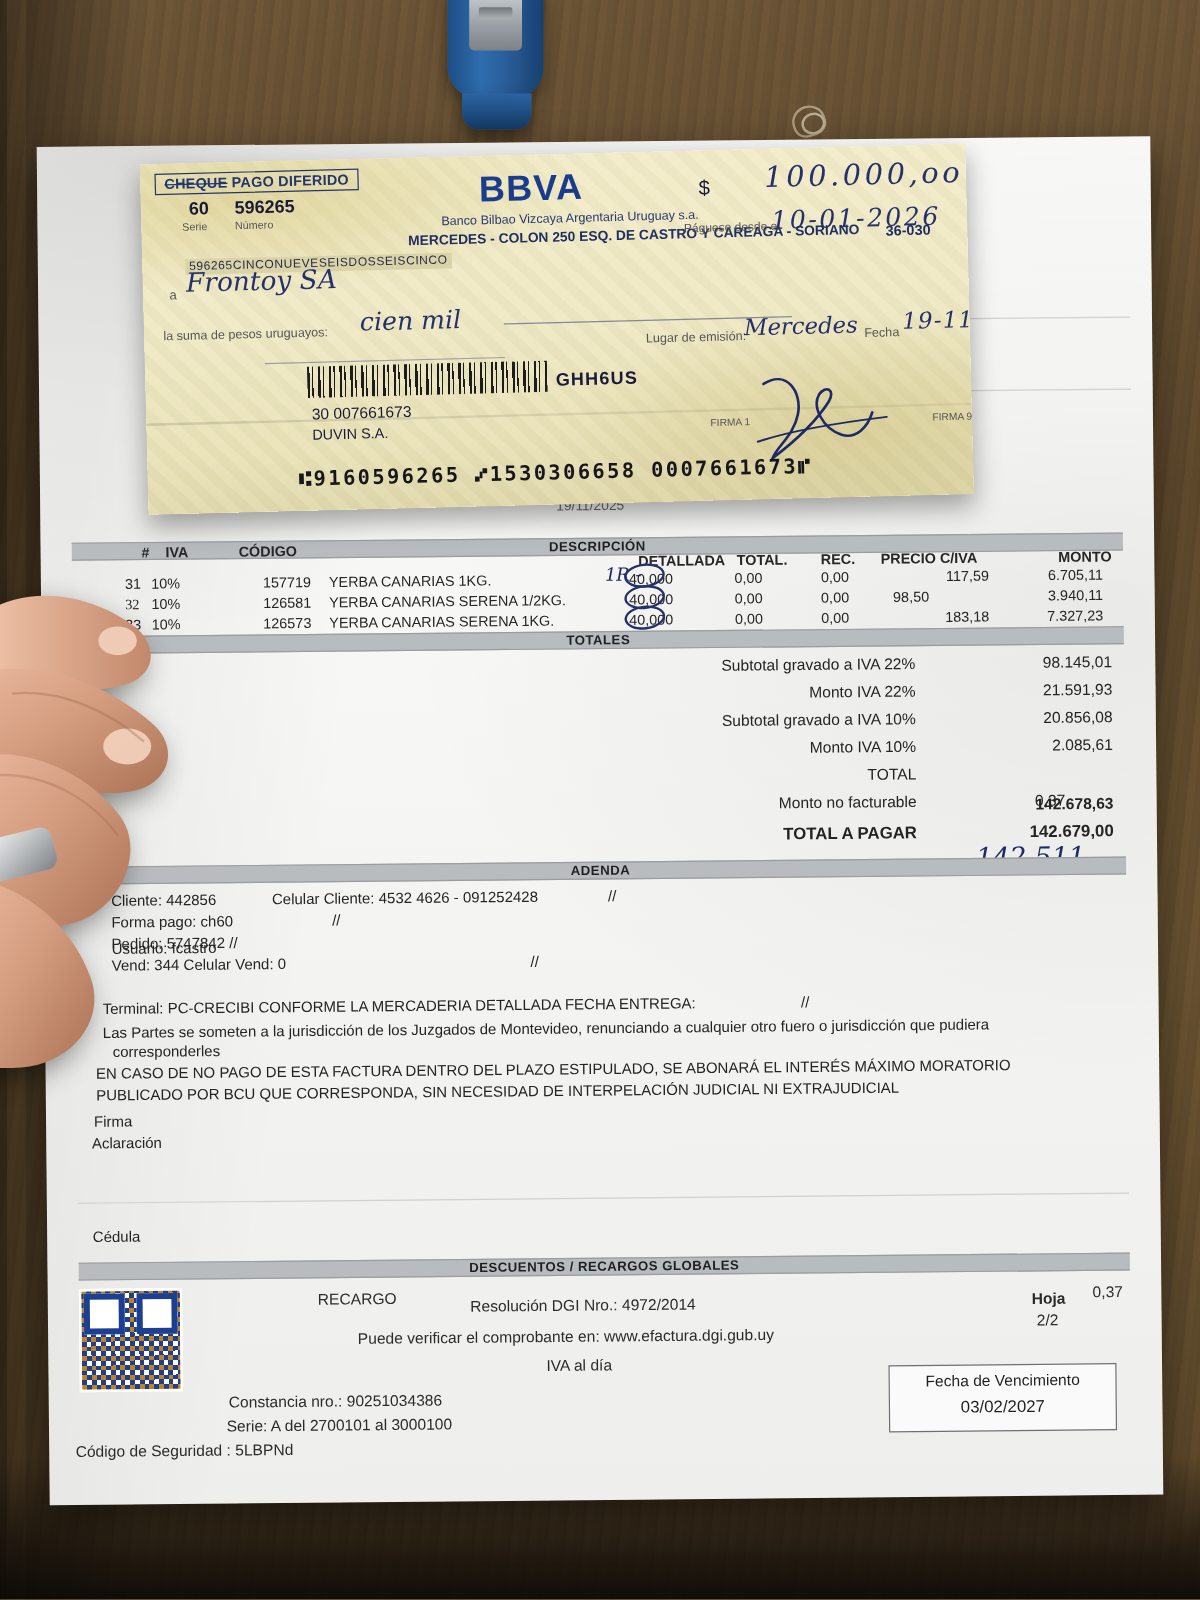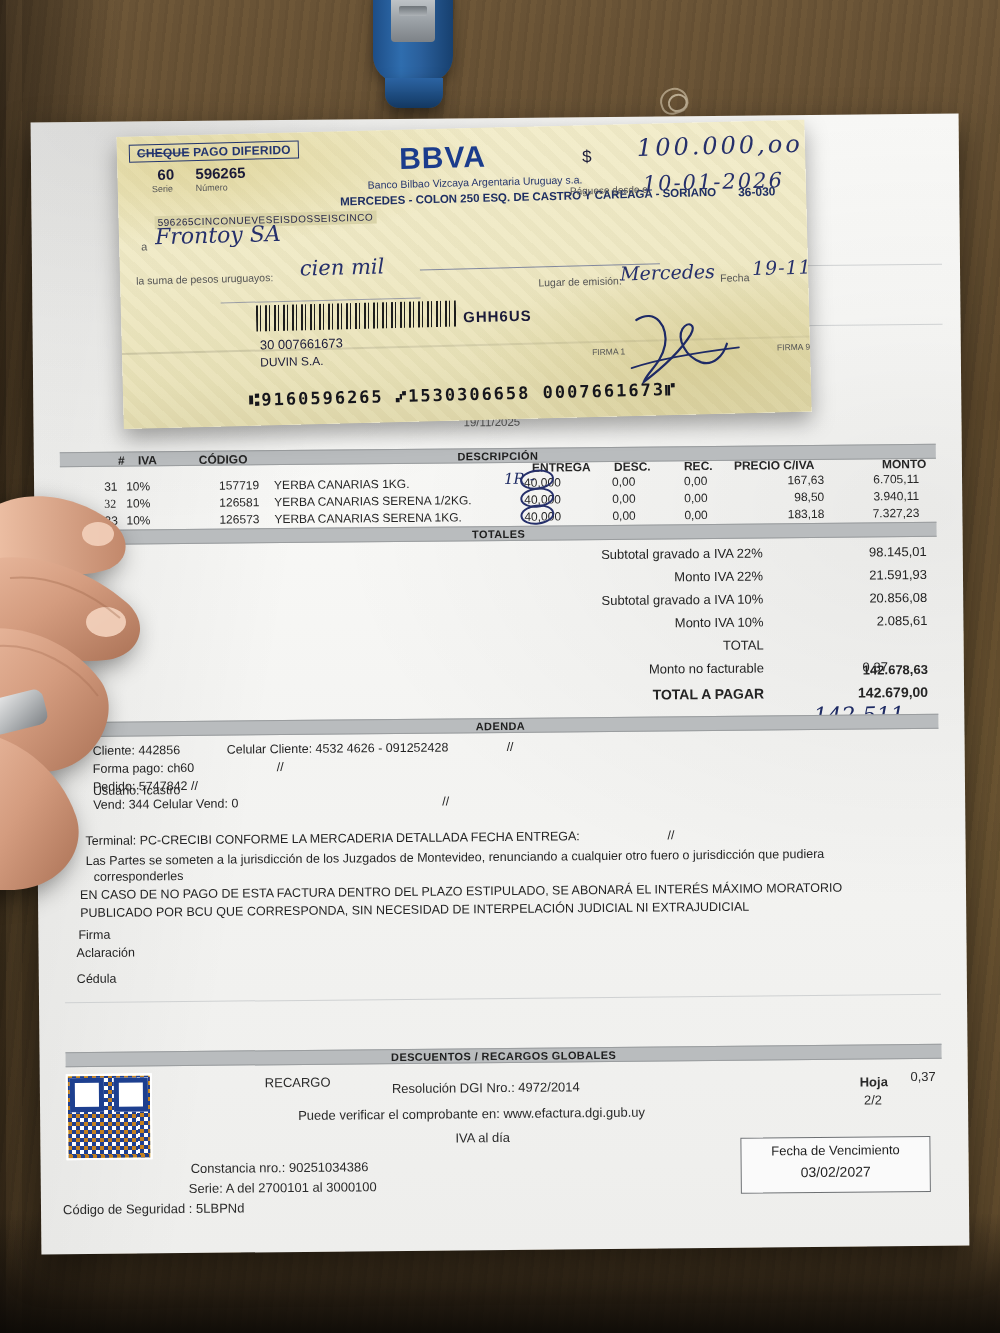--- a/index.html
+++ b/index.html
@@ -240,49 +240,49 @@
     <div class="rule" style="left:760px; top:210px; width:150px;"></div>
     <div class="t faded sm" style="left:345px; top:290px;">UY</div>
     <div class="t faded sm" style="left:430px; top:298px;">19/11/2025</div>
 
     <div class="bar" style="left:26px; right:26px; top:330px;">
       <span>DESCRIPCIÓN</span>
     </div>
     <div class="cell" style="left:84px; top:332px; font-weight:bold;">#</div>
     <div class="cell" style="left:104px; top:332px; font-weight:bold;">IVA</div>
     <div class="cell" style="left:165px; top:332px; font-weight:bold;">CÓDIGO</div>
-    <div class="cell" style="left:498px; top:343px; font-weight:bold;">ENTREGA</div>
-    <div class="cell" style="left:580px; top:343px; font-weight:bold;">DESC.</div>
+    <div class="cell" style="left:498px; top:343px; font-weight:bold;">DETALLADA</div>
+    <div class="cell" style="left:580px; top:343px; font-weight:bold;">TOTAL.</div>
     <div class="cell" style="left:650px; top:343px; font-weight:bold;">REC.</div>
     <div class="cell" style="left:700px; top:343px; font-weight:bold;">PRECIO C/IVA</div>
     <div class="cell" style="left:820px; top:343px; font-weight:bold;padding-left:28px;">MONTO</div>
 
     <div class="items">
 
       <div>
         <div class="cell" style="left:70px; top:358px;">31</div>
         <div class="cell" style="left:92px; top:358px;">10%</div>
         <div class="cell" style="left:185px; top:358px;">157719</div>
         <div class="cell" style="left:240px; top:358px;">YERBA CANARIAS 1KG.</div>
         <div class="cell" style="left:490px; top:358px;">40,000</div>
         <div class="cell" style="left:578px; top:358px;">0,00</div>
         <div class="cell" style="left:650px; top:358px;">0,00</div>
-        <div class="cell" style="left:710px; top:358px; width:80px; text-align:right;">167,63</div>
+        <div class="cell" style="left:710px; top:358px; width:80px; text-align:right;">117,59</div>
         <div class="cell" style="left:800px; top:358px; width:85px; text-align:right;">6.705,11</div>
       </div>
 
       <div>
         <div class="cell" style="left:70px; top:375px;font-family:Liberation Serif, serif;">32</div>
         <div class="cell" style="left:92px; top:375px;">10%</div>
         <div class="cell" style="left:185px; top:375px;">126581</div>
         <div class="cell" style="left:240px; top:375px;">YERBA CANARIAS SERENA 1/2KG.</div>
         <div class="cell" style="left:490px; top:375px;">40,000</div>
         <div class="cell" style="left:578px; top:375px;">0,00</div>
         <div class="cell" style="left:650px; top:375px;">0,00</div>
-        <div class="cell" style="left:710px; top:375px; width:80px; text-align:right;">98,50</div>
+        <div class="cell" style="left:710px; top:375px; width:80px; ">98,50</div>
         <div class="cell" style="left:800px; top:375px; width:85px; text-align:right;">3.940,11</div>
       </div>
 
       <div>
         <div class="cell" style="left:70px; top:392px;">33</div>
         <div class="cell" style="left:92px; top:392px;">10%</div>
         <div class="cell" style="left:185px; top:392px;">126573</div>
         <div class="cell" style="left:240px; top:392px;">YERBA CANARIAS SERENA 1KG.</div>
         <div class="cell" style="left:490px; top:392px;">40,000</div>
         <div class="cell" style="left:578px; top:392px;">0,00</div>
@@ -348,21 +348,21 @@
       <div class="ad" style="left:48px; top:712px;">Terminal: PC-CRECIBI CONFORME LA MERCADERIA DETALLADA FECHA ENTREGA:</div>
       <div class="ad" style="left:630px; top:712px;">//</div>
 
       <div class="ad" style="left:48px; top:732px;">Las Partes se someten a la jurisdicción de los Juzgados de Montevideo, renunciando a cualquier otro fuero o jurisdicción que pudiera</div>
       <div class="ad" style="left:56px; top:748px;">corresponderles</div>
       <div class="ad" style="left:42px; top:766px;">EN CASO DE NO PAGO DE ESTA FACTURA DENTRO DEL PLAZO ESTIPULADO, SE ABONARÁ EL INTERÉS MÁXIMO MORATORIO</div>
       <div class="ad" style="left:42px; top:784px;">PUBLICADO POR BCU QUE CORRESPONDA, SIN NECESIDAD DE INTERPELACIÓN JUDICIAL NI EXTRAJUDICIAL</div>
 
       <div class="ad" style="left:40px; top:806px;">Firma</div>
       <div class="ad" style="left:38px; top:824px;">Aclaración</div>
-      <div class="ad" style="left:38px; top:822px;margin-top:28px;">Cédula</div>
+      <div class="ad" style="left:38px; top:874px;margin-top:28px;">Cédula</div>
     </div>
 
     <div class="rule" style="left:26px; right:26px; top:880px;"></div>
 
     <div class="bar" style="left:26px; right:26px; top:930px;">
       <span>DESCUENTOS / RECARGOS  GLOBALES</span>
     </div>
     <div class="t md" style="left:225px; top:955px;">RECARGO</div>
     <div class="t md" style="right:32px; top:955px;">0,37</div>
 

